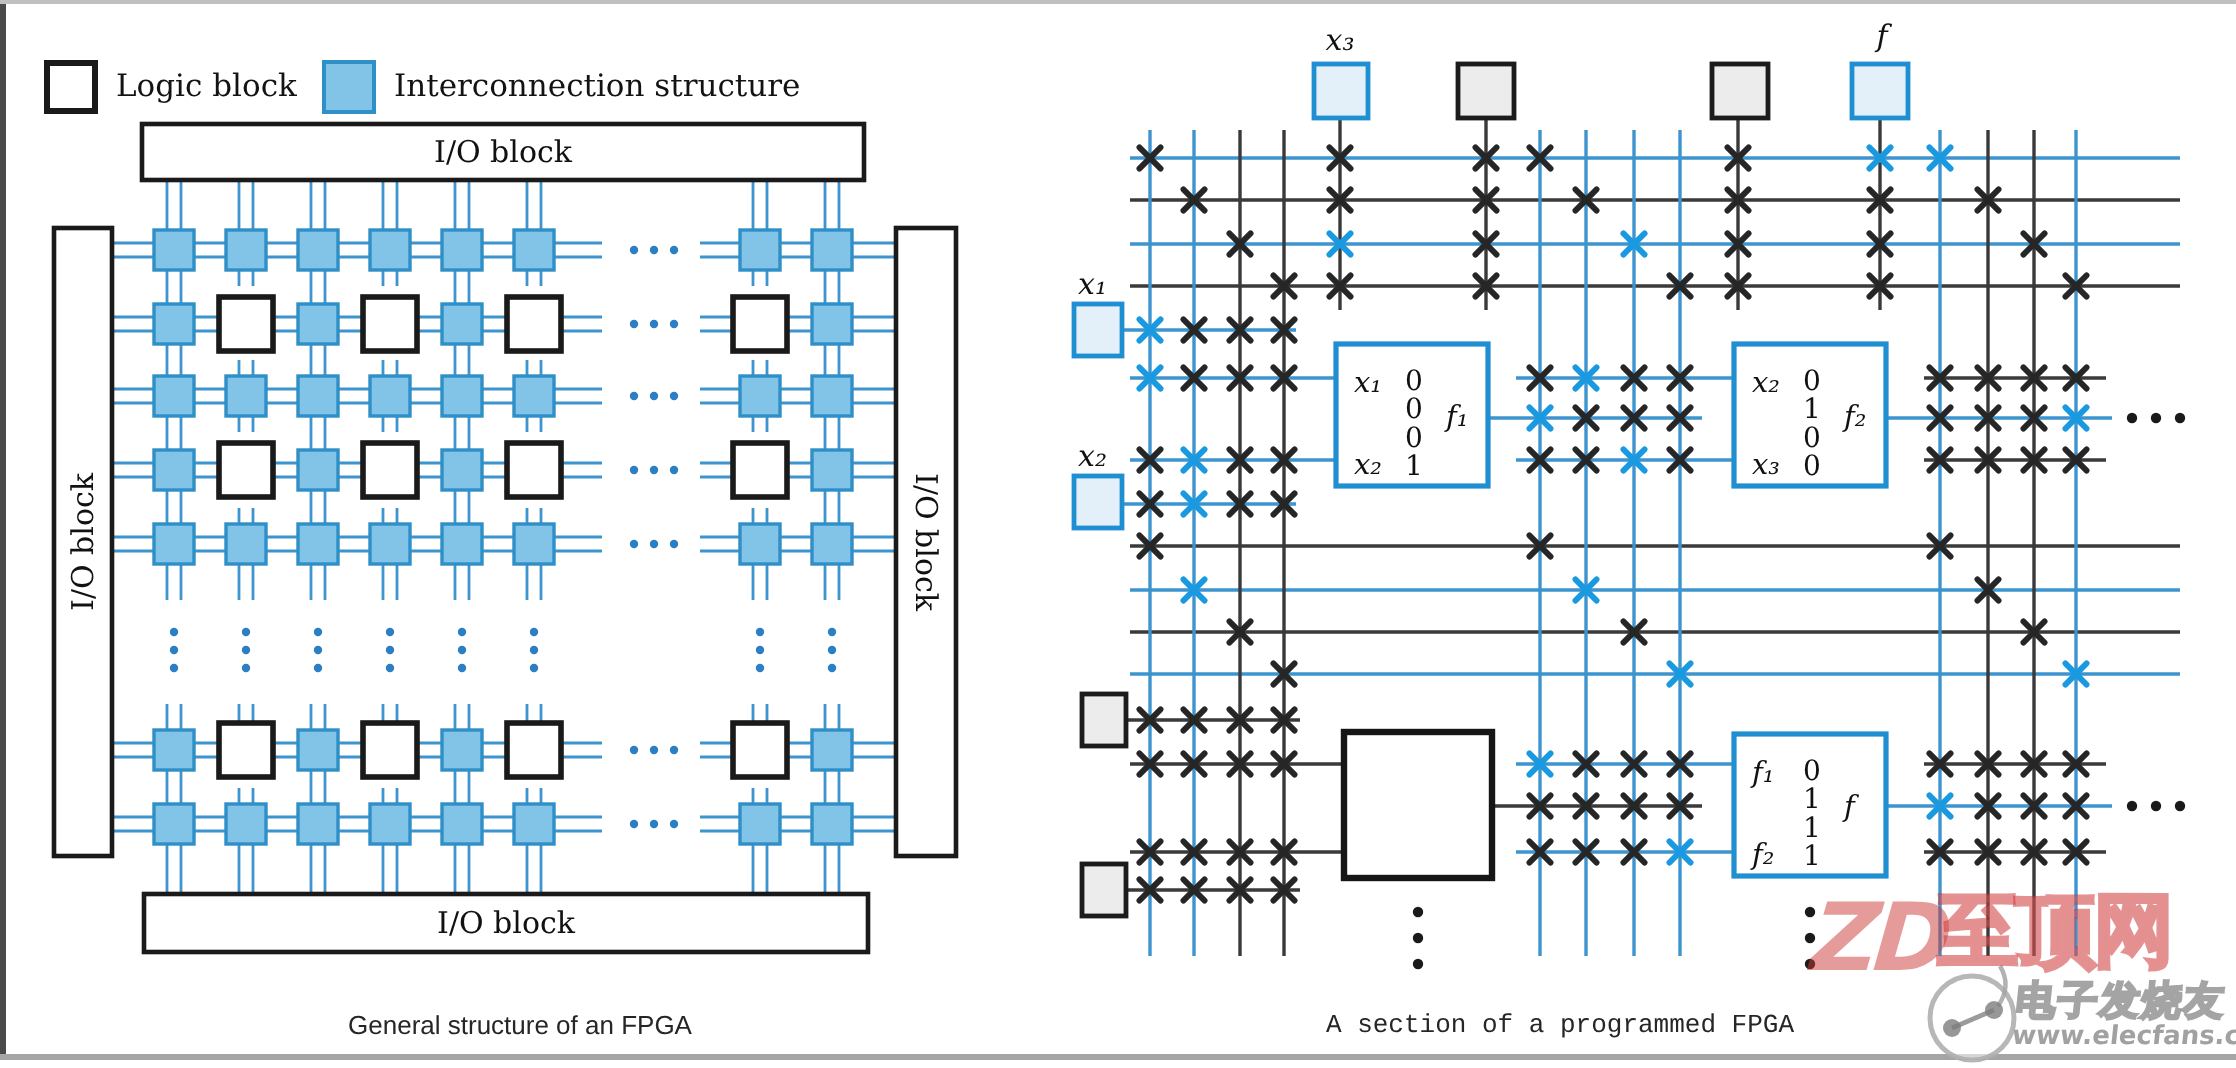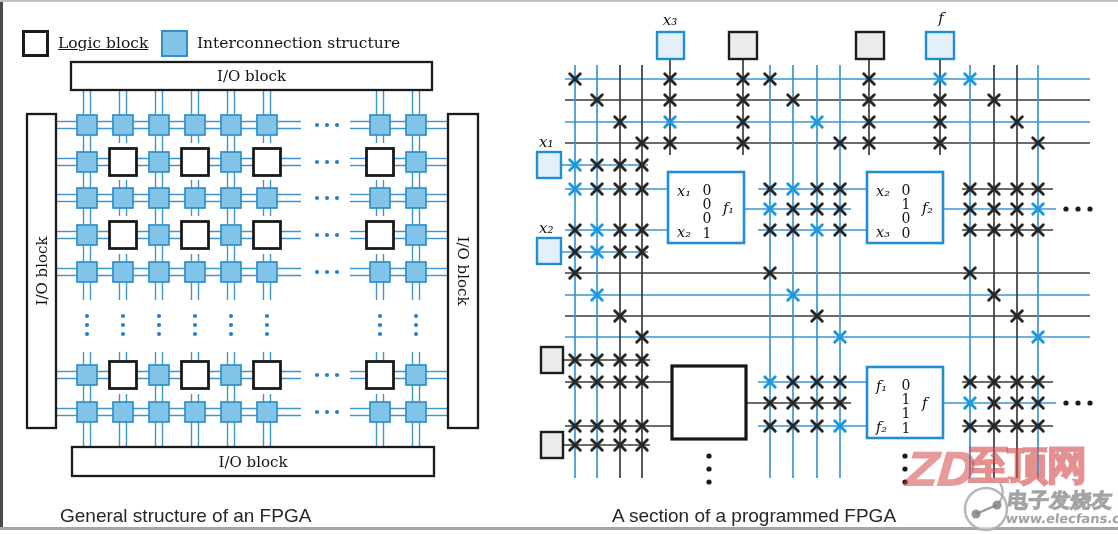--- a/index.html
+++ b/index.html
@@ -4,21 +4,21 @@
 <style>
   html,body{margin:0;padding:0;background:#888;}
   #stage{
     position:relative; width:1118px; height:534px; background:#ffffff;
     overflow:hidden; font-family:"DejaVu Serif", serif;
   }
   .abs{position:absolute;}
   .legend-swatch{position:absolute; box-sizing:border-box;}
   .legend-label{position:absolute; font-size:15.5px; color:#131313; white-space:nowrap;}
   .caption{position:absolute; font-family:"Liberation Sans","DejaVu Sans",sans-serif;
-           font-size:19px; color:#262626; white-space:nowrap;}
+           font-size:13px; color:#262626; text-align:center; white-space:nowrap;}
   .frame{position:absolute;}
   
   .wm-zd{position:absolute; font-family:"DejaVu Sans",sans-serif; font-style:italic;
          font-weight:900; font-size:47px; line-height:1; letter-spacing:-3px;
          color:rgba(205,55,55,0.50); transform:skewX(-5deg); z-index:30;}
   .wm-site{position:absolute; font-family:Liberation Serif, serif; font-weight:700;
            font-size:40px; line-height:1; letter-spacing:-1px;
            color:rgba(255,245,245,0.18); -webkit-text-stroke:2px rgba(205,55,55,0.55); z-index:30;}
   .wm-brand{position:absolute; font-family:"DejaVu Sans",sans-serif; font-weight:700;
             font-size:20px; line-height:1; letter-spacing:1px;
@@ -642,26 +642,26 @@
         <circle cx="709" cy="456" r="2.6" fill="#1a1a1a"></circle>
         <circle cx="709" cy="469" r="2.6" fill="#1a1a1a"></circle>
         <circle cx="709" cy="482" r="2.6" fill="#1a1a1a"></circle>
         <circle cx="905" cy="456" r="2.6" fill="#1a1a1a"></circle>
         <circle cx="905" cy="469" r="2.6" fill="#1a1a1a"></circle>
         <circle cx="905" cy="482" r="2.6" fill="#1a1a1a"></circle>
       </g>
     </svg>
 
   <div class="legend-swatch" id="legend-logic-swatch" style="left: 22px; top: 30px; width: 27px; height: 27px; background: rgb(255, 255, 255); border: 3px solid rgb(26, 26, 26);"></div>
-  <div class="legend-label" style="left:58px;top:34px;text-decoration:underline;">Logic block</div>
+  <div class="legend-label" style="left:58px;top:34px;">Logic block</div>
   <div class="legend-swatch" id="legend-switch-swatch" style="left: 161px; top: 30px; width: 27px; height: 27px; background: rgb(130, 195, 232); border: 2px solid rgb(47, 143, 199);"></div>
   <div class="legend-label" style="left:197px;top:34px;">Interconnection structure</div>
 
   <div class="caption" style="left:60px;top:505px;width:400px;">General structure of an FPGA</div>
-  <div class="caption" style="left:612px;top:505px;width:400px;">A section of a programmed FPGA</div>
+  <div class="caption" style="left:580px;top:505px;width:400px;font-family:Liberation Mono, monospace;">A section of a programmed FPGA</div>
 
   <div class="wm-zd" style="left:906px;top:446px;">ZD</div>
   <div class="wm-site" style="left:969px;top:446px;">至顶网</div>
   <svg class="wm-logo" width="76" height="62" viewBox="0 0 76 62" style="left:950px;top:476px;">
     <circle cx="36" cy="33" r="21" fill="rgba(255,255,255,0.55)" stroke="rgba(175,175,175,0.9)" stroke-width="2.5"></circle>
     <path d="M49,27 Q56,17 50,7" fill="none" stroke="rgba(165,165,165,0.85)" stroke-width="2.2"></path>
     <line x1="26" y1="38" x2="47" y2="29" stroke="rgba(130,130,130,0.8)" stroke-width="2.4"></line>
     <circle cx="26" cy="38" r="4.5" fill="rgba(125,125,125,0.8)"></circle>
     <circle cx="47" cy="29" r="4.5" fill="rgba(125,125,125,0.8)"></circle>
   </svg>

